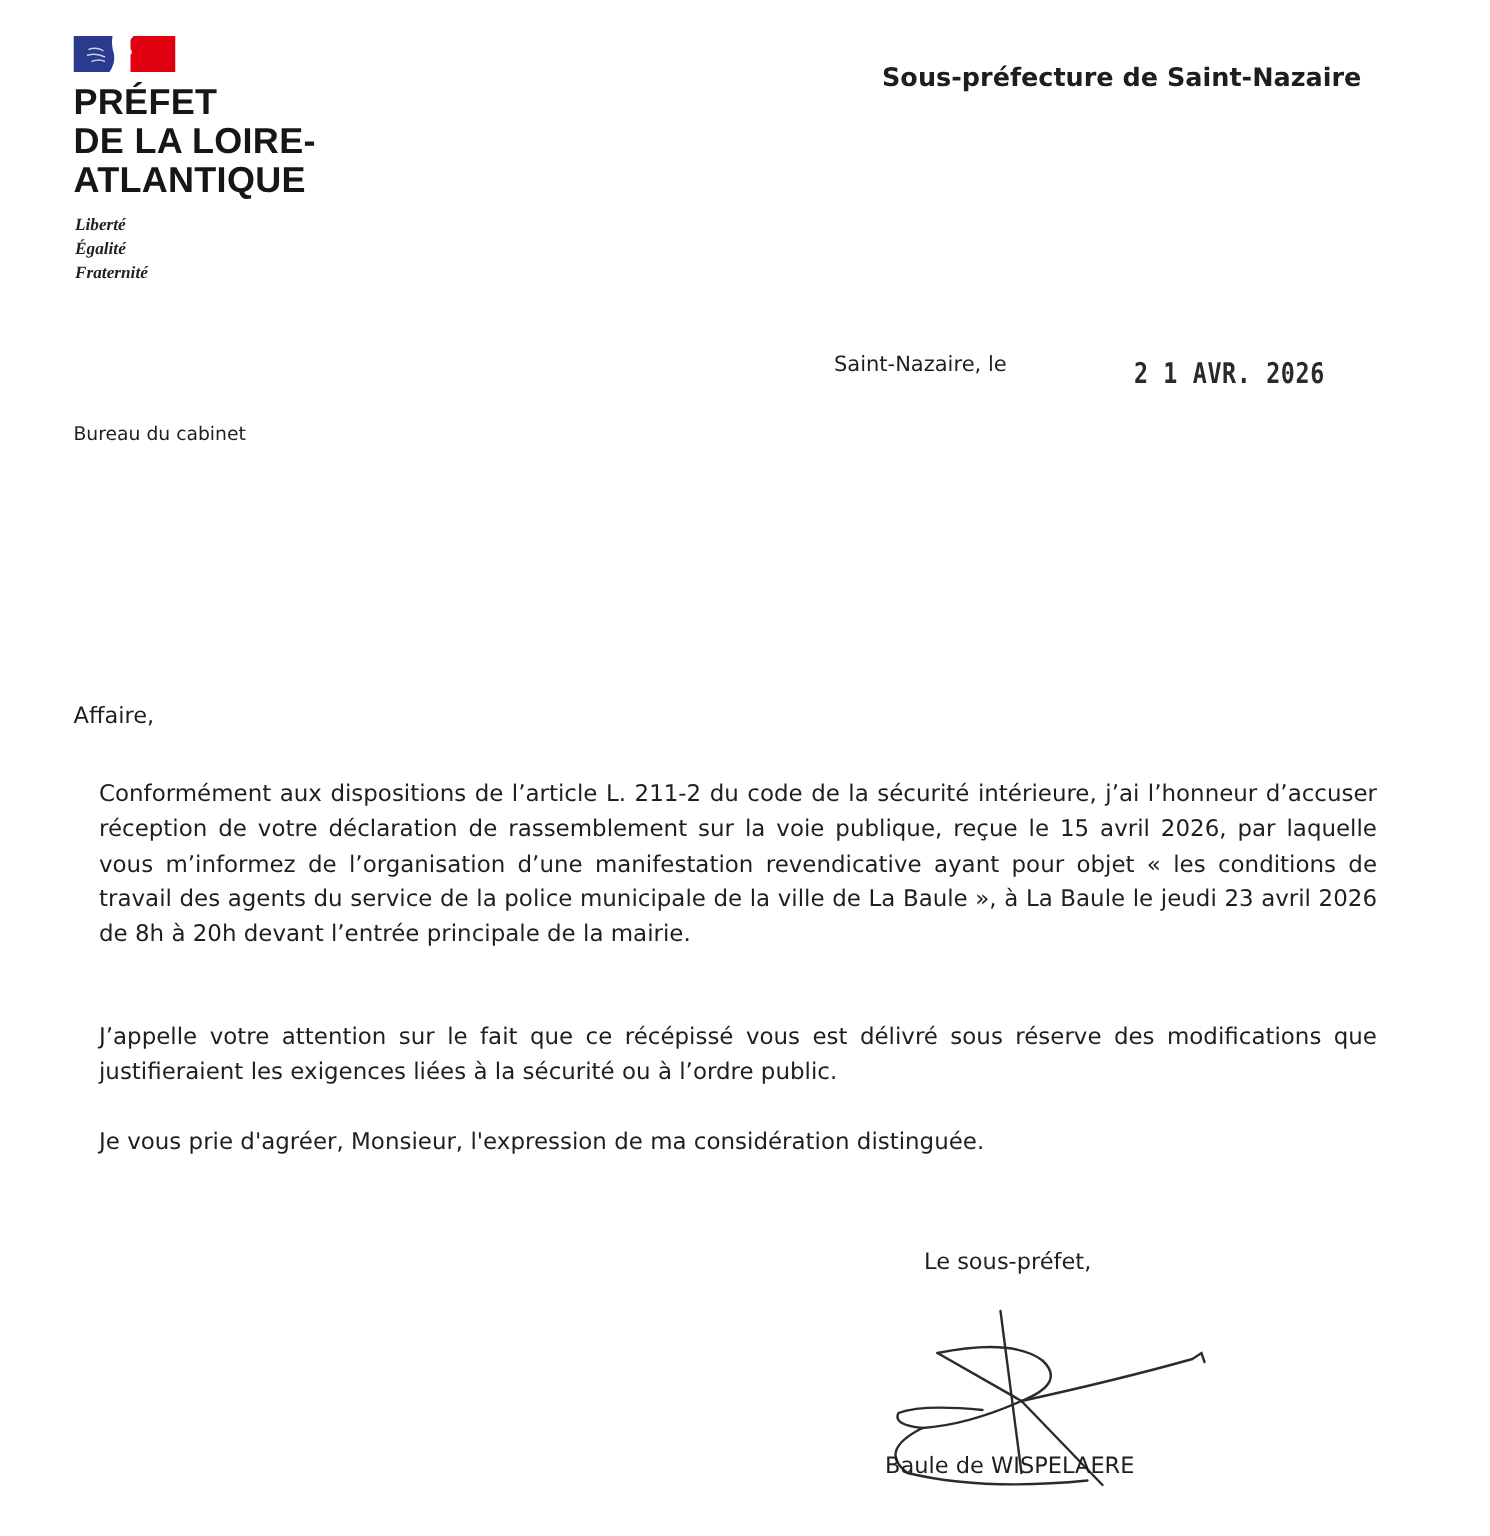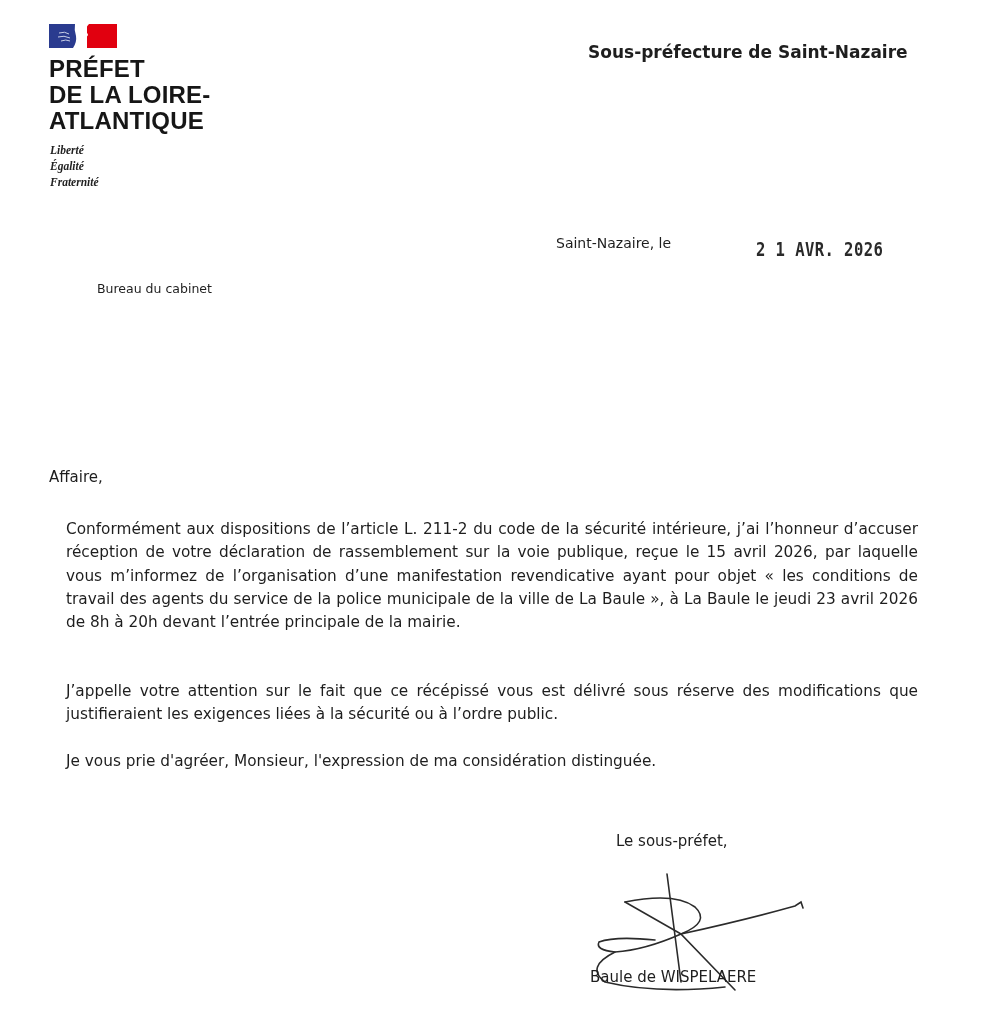--- a/index.html
+++ b/index.html
@@ -7,21 +7,21 @@
     width:993px; height:1024px; background:#ffffff; position:relative; overflow:hidden;
     font-family:"DejaVu Sans", sans-serif; color:#1e1e1e;
   }
   .abs { position:absolute; }
   .marianne { left:49px; top:24px; width:68px; height:24px; }
   .bloc-title { left:49px; top:56px; font-family:"Liberation Sans", sans-serif; font-weight:bold; font-size:24px; line-height:26px; color:#161616; letter-spacing:0.2px; }
   .devise { left:50px; top:142px; font-family:"Liberation Serif", serif; font-style:italic; font-weight:bold; font-size:11.5px; line-height:16px; color:#222; }
   .service { left:576px; top:42px; font-family:"DejaVu Sans", sans-serif; font-weight:bold; font-size:17px; color:#1e1e1e;margin-left:12px; }
   .place { left:556px; top:235px; font-size:14px; }
   .stamp { left:756px; top:238px; font-family:"DejaVu Sans Mono", monospace; font-weight:bold; font-size:19px; letter-spacing:0.5px; transform:scaleX(0.82); transform-origin:left center; color:#2a2a2a; }
-  .ref { left:49px; top:278px; font-size:12.5px; line-height:21px;margin-left:48px; }
+  .ref { left:49px; top:278px; font-size:12.5px; line-height:21px; }
   .salut { left:49px; top:468px; font-size:15px; }
   .body-text { left:66px; width:852px; font-size:15.3px; line-height:23.3px; text-align:justify; }
   .p1 { top:518px; }
   .p2 { top:680px; }
   .p3 { top:750px; }
   .closing { left:616px; top:832px; font-size:15px; }
   .signature { left:585px; top:862px; width:230px; height:130px; }
   .signer { left:590px; top:968px; font-size:15px; }
   .body-text p { margin:0; }
   .last-line { text-align:left; }

